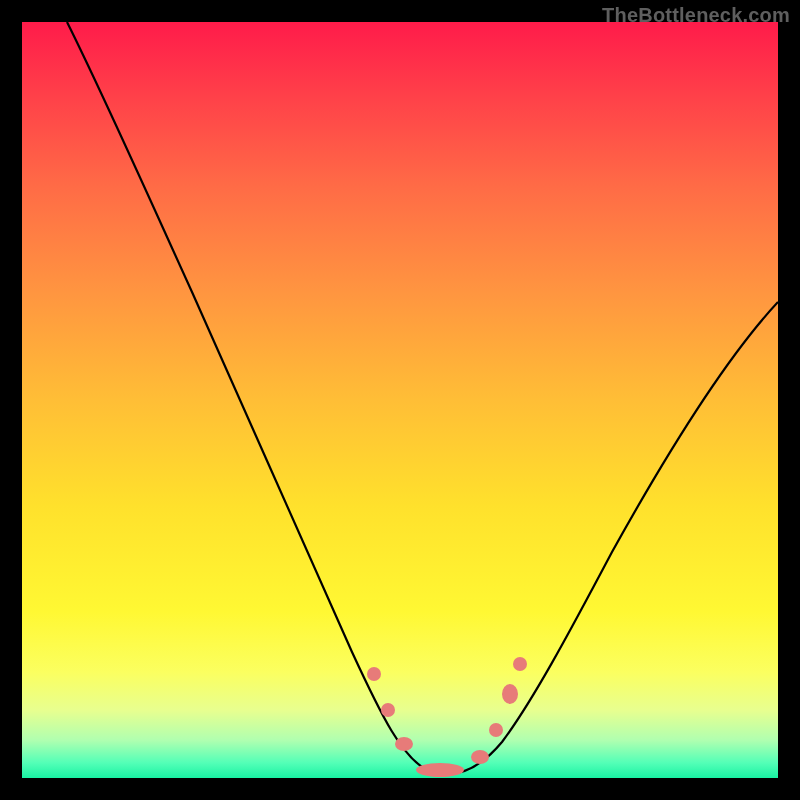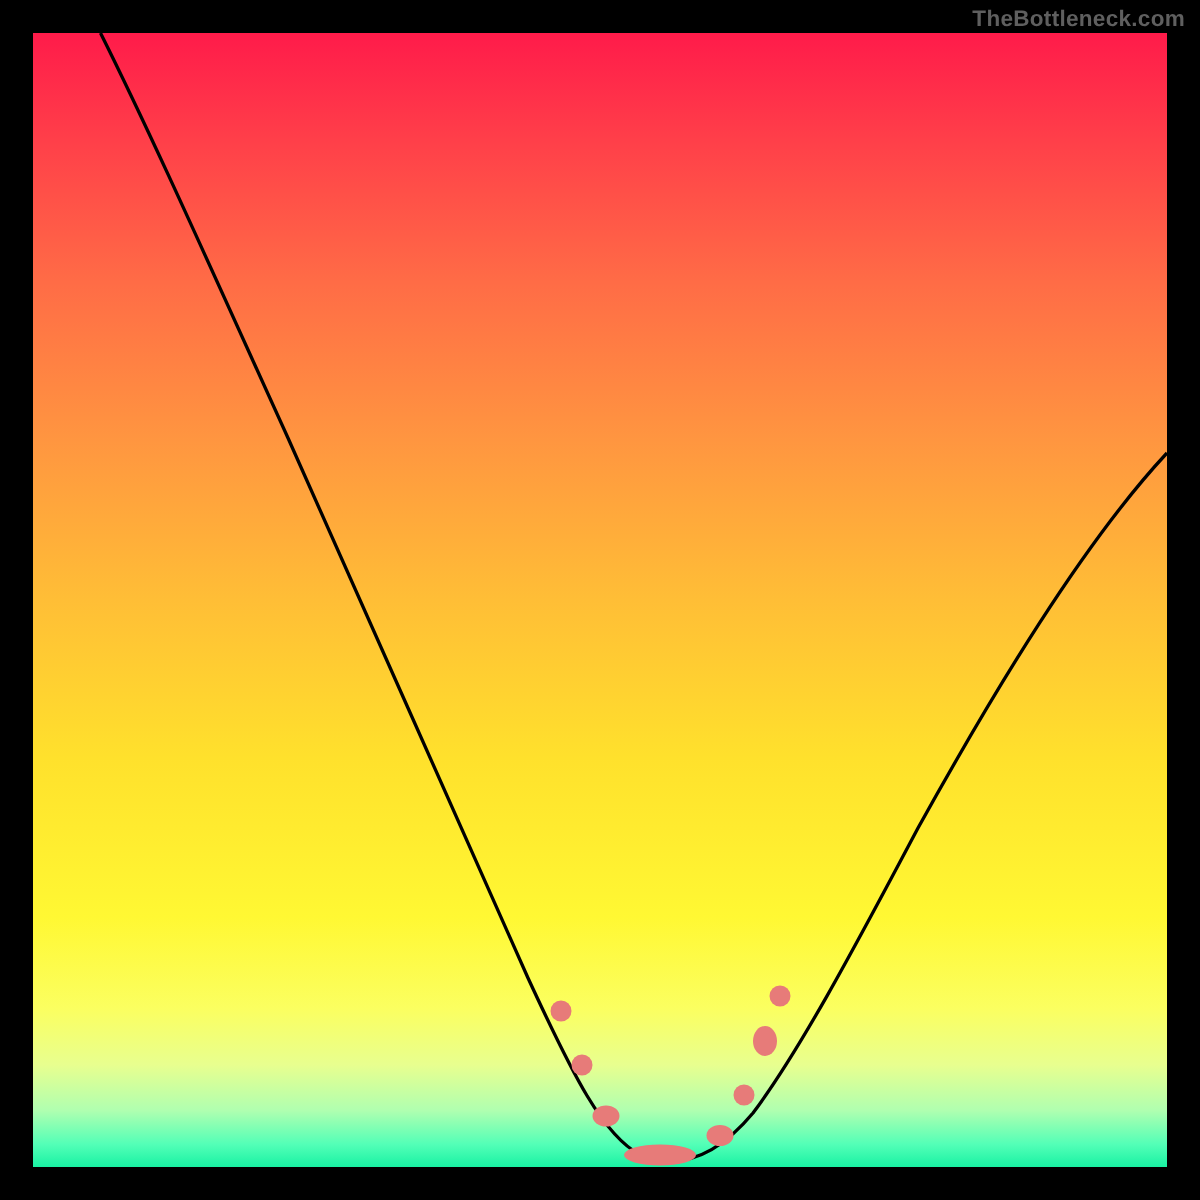--- a/index.html
+++ b/index.html
@@ -30,21 +30,21 @@
       #e8ff8f 91%,
       #b0ffb0 95%,
       #53ffb7 98%,
       #19f2a3 100%
     );
   }
   .watermark {
     position: absolute;
     top: 4px;
     right: 10px;
-    font-size: 15px;
+    font-size: 20px;
     font-weight: 600;
     color: #5f5f5f;
     letter-spacing: 0.2px;
   }
   svg.curve {
     position: absolute;
     left: 0;
     top: 0;
     width: 756px;
     height: 756px;

